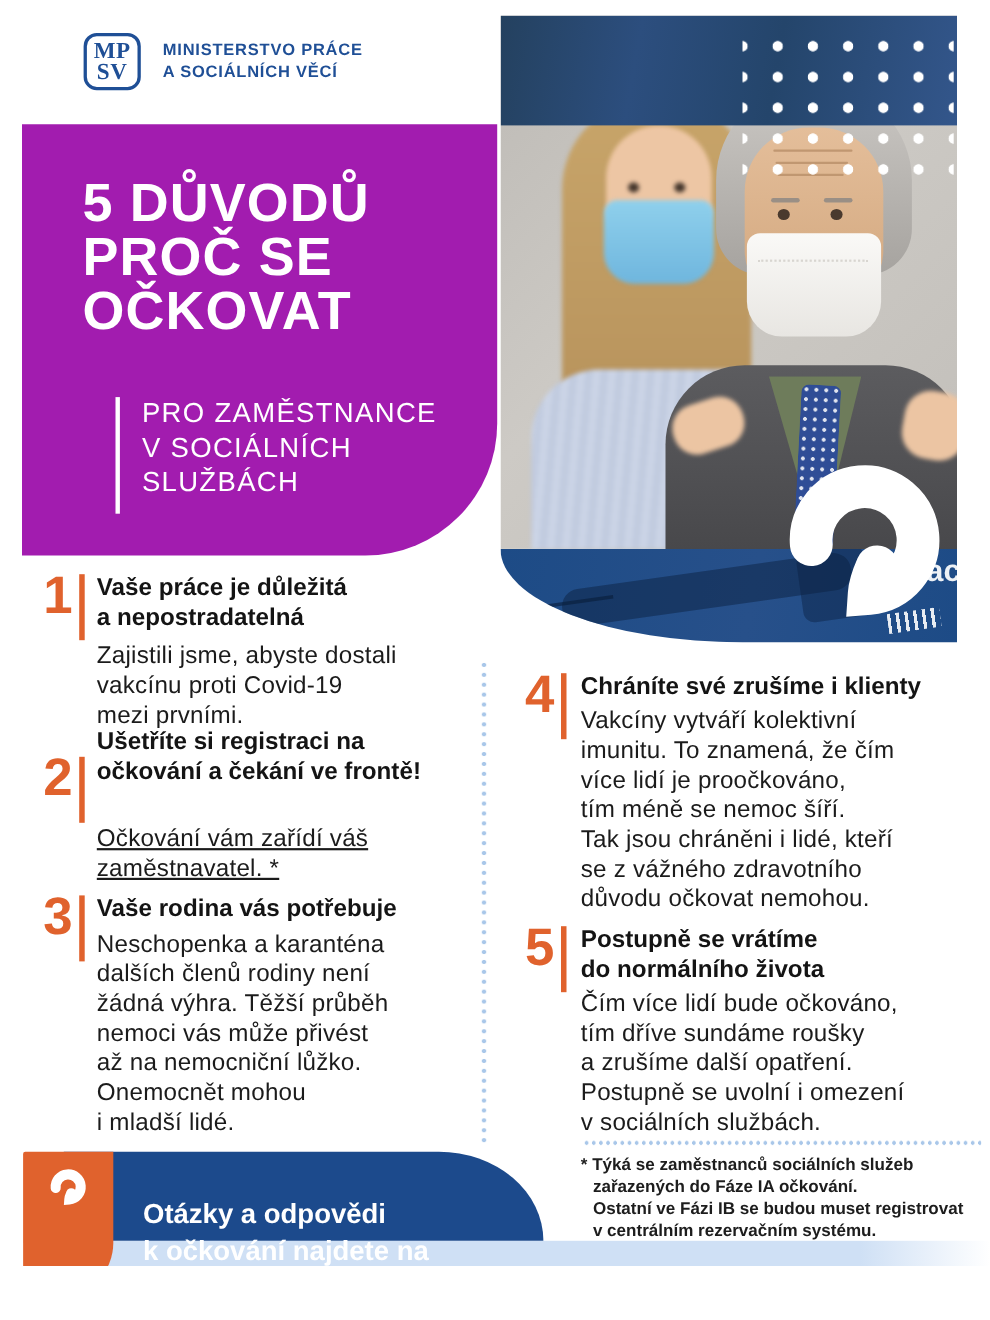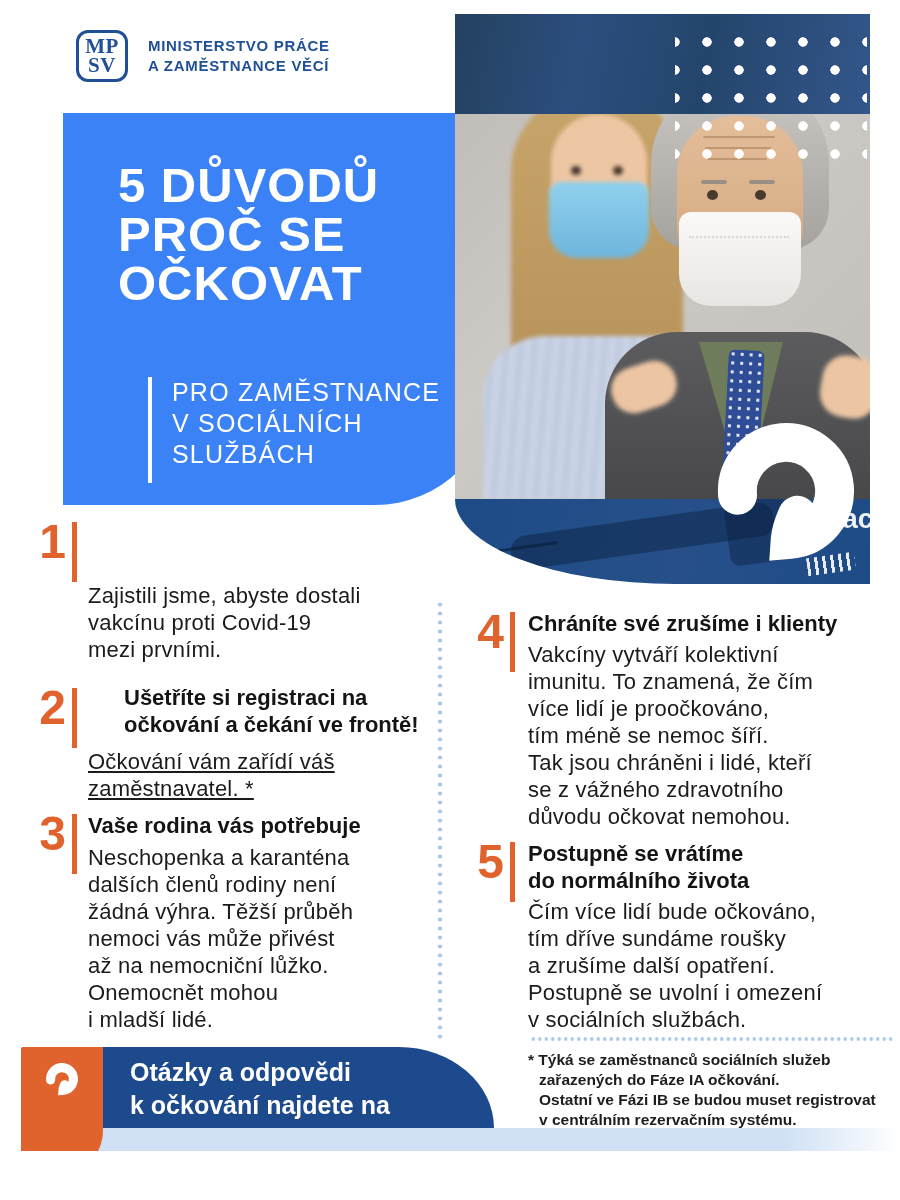--- a/index.html
+++ b/index.html
@@ -8,23 +8,23 @@
   .abs{position:absolute;}
   .pre{white-space:pre-line;}
 
   
   .logo-box{left:76px;top:30px;width:52px;height:52px;border:3.5px solid #1F4F96;border-radius:12px;
     display:flex;flex-direction:column;align-items:center;justify-content:center;box-sizing:border-box;}
   .logo-box span{font-family:"Liberation Serif","DejaVu Serif",serif;font-weight:700;font-size:21px;line-height:.92;color:#1F4F96;letter-spacing:.5px;}
   .brand-name{left:148px;top:36px;color:#1F4F96;font-weight:700;font-size:15px;line-height:20px;letter-spacing:.7px;}
 
   
-  .hero{left:20px;top:113px;width:432px;height:392px;background:#3b82f6;border-radius:0 0 120px 0;margin-left:43px;}
+  .hero{left:20px;top:113px;width:432px;height:392px;background:#a21caf;border-radius:0 0 120px 0;}
   .hero-title{left:55px;top:48px;color:#fff;font-size:49px;font-weight:800;line-height:49px;letter-spacing:1px;}
-  .hero-sub{left:57px;top:264px;display:flex;padding-left:28px;}
+  .hero-sub{left:57px;top:248px;display:flex;padding-left:28px;}
   .hero-sub .bar{width:4px;height:106px;background:#fff;margin-right:20px;}
   .hero-sub .txt{color:#fff;font-size:25px;font-weight:500;line-height:31px;letter-spacing:1.2px;}
 
   
   .photo{left:455px;top:14px;width:415px;height:570px;overflow:hidden;}
   .scene{left:0;top:0;width:415px;height:485px;overflow:hidden;
     background:linear-gradient(135deg,#BDBAB5,#CDCAC5 45%,#C1BEB9);}
   .soft{filter:blur(2px);}
   .navy-band{left:0;top:0;width:415px;height:100px;
     background:linear-gradient(100deg,#24415F,#2C4E7E 30%,#24456B 60%,#33568B);}
@@ -47,38 +47,38 @@
   .hdots{left:530px;top:1037px;width:362px;height:4px;
     background-image:radial-gradient(circle,#A9C7E9 1.6px,rgba(169,199,233,0) 2px);background-size:6.5px 4px;}
   .footnote{left:528px;top:1050px;width:372px;color:#1d1d1d;font-size:15.5px;font-weight:600;line-height:20px;
     text-indent:-11px;padding-left:11px;}
 
   
   .url-band{left:58px;top:1128px;width:842px;height:50px;
     background:linear-gradient(90deg,#CFE0F5 0%,#CFE0F5 86%,rgba(207,224,245,0) 100%);}
   .url-text{left:118px;top:1128px;height:50px;line-height:50px;color:#14141f;font-size:27px;letter-spacing:.5px;}
   .ask-band{left:58px;top:1047px;width:436px;height:81px;background:#1C4A8C;border-top-right-radius:95px 81px;}
-  .ask-text{left:130px;top:1056px;color:#fff;font-size:25px;font-weight:700;line-height:33px;}
+  .ask-text{left:130px;top:1088px;color:#fff;font-size:25px;font-weight:700;line-height:33px;}
   .badge{left:21px;top:1047px;width:82px;height:131px;background:#E0622D;border-radius:2px 0 48px 0;}
 
   
   .shape{position:absolute;}
 </style>
 </head>
 <body>
 
 <div class="page">
 
   <div class="abs logo-box">
     <span>MP</span>
     <span>SV</span>
   </div>
   <div class="abs brand-name">
     <div>MINISTERSTVO PRÁCE</div>
-    <div>A ZAMĚSTNANCE VĚCÍ</div>
+    <div>A SOCIÁLNÍCH VĚCÍ</div>
   </div>
 
   <div class="abs hero">
     <div class="abs hero-title pre">5 DŮVODŮ
 PROČ SE
 OČKOVAT</div>
     <div class="abs hero-sub">
       <div class="bar"></div>
       <div class="txt pre">PRO ZAMĚSTNANCE
 V SOCIÁLNÍCH
@@ -125,27 +125,29 @@
       <div class="shape" style="left:370px;top:4px;color:rgba(255,255,255,.92);font-size:28px;font-weight:700;">Vac</div>
     </div>
 
     <svg class="abs ring-big" viewBox="0 0 100 100">
       <path d="M 20.1 52.6 A 30 30 0 1 1 52.6 79.9 Q 53 74 57 65" fill="none" stroke="#ffffff" stroke-width="24" stroke-linecap="round"></path>
     </svg>
   </div>
 
   <div class="abs num" style="left:28px;top:520px;">1</div>
   <div class="abs nbar" style="left:72px;top:522px;"></div>
+  <div class="abs rhead pre" style="left:88px;top:520px;width:360px;">Vaše práce je důležitá
+a nepostradatelná</div>
   <div class="abs rbody pre" style="left:88px;top:582px;width:360px;">Zajistili jsme, abyste dostali
 vakcínu proti Covid-19
 mezi prvními.</div>
 
   <div class="abs num" style="left:28px;top:686px;">2</div>
   <div class="abs nbar" style="left:72px;top:688px;"></div>
-  <div class="abs rhead pre" style="left:88px;top:684px;width:360px;margin-left:36px;">Ušetříte si registraci na
+  <div class="abs rhead pre" style="left:88px;top:660px;width:360px;">Ušetříte si registraci na
 očkování a čekání ve frontě!</div>
   <div class="abs rbody pre" style="left:88px;top:748px;width:360px;text-decoration:underline;">Očkování vám zařídí váš
 zaměstnavatel. *</div>
 
   <div class="abs num" style="left:28px;top:812px;">3</div>
   <div class="abs nbar" style="left:72px;top:814px;"></div>
   <div class="abs rbody pre" style="left:88px;top:844px;width:360px;">Neschopenka a karanténa
 dalších členů rodiny není
 žádná výhra. Těžší průběh
 nemoci vás může přivést

